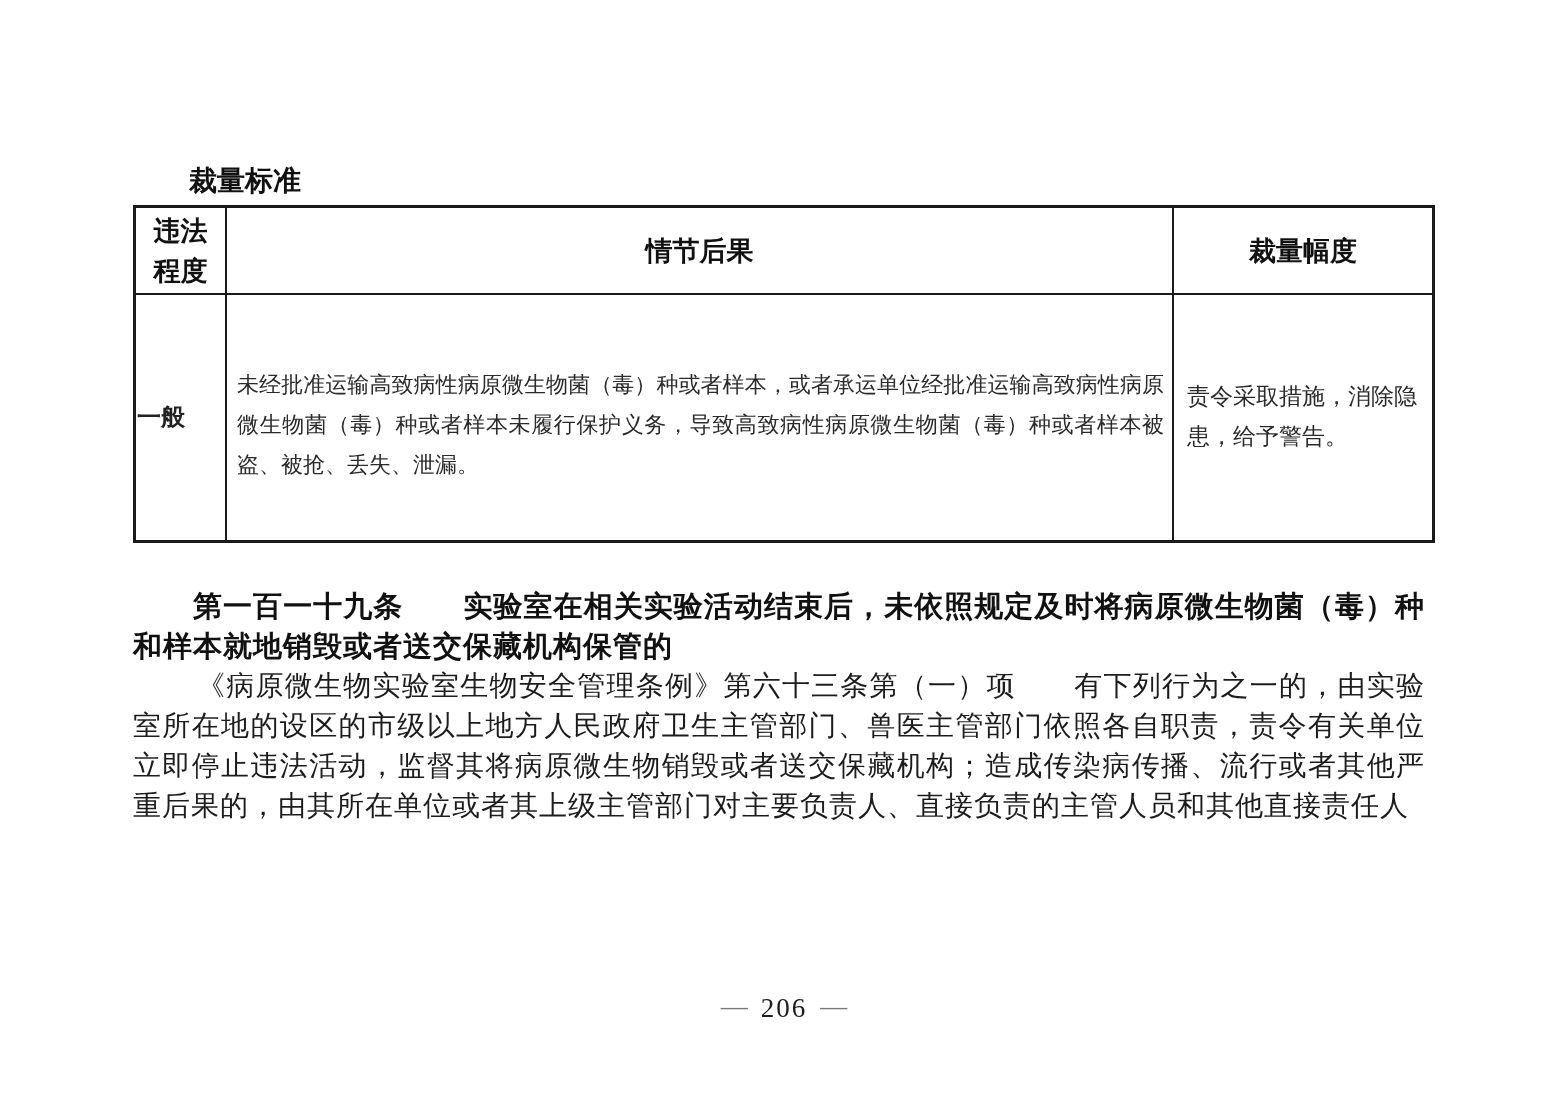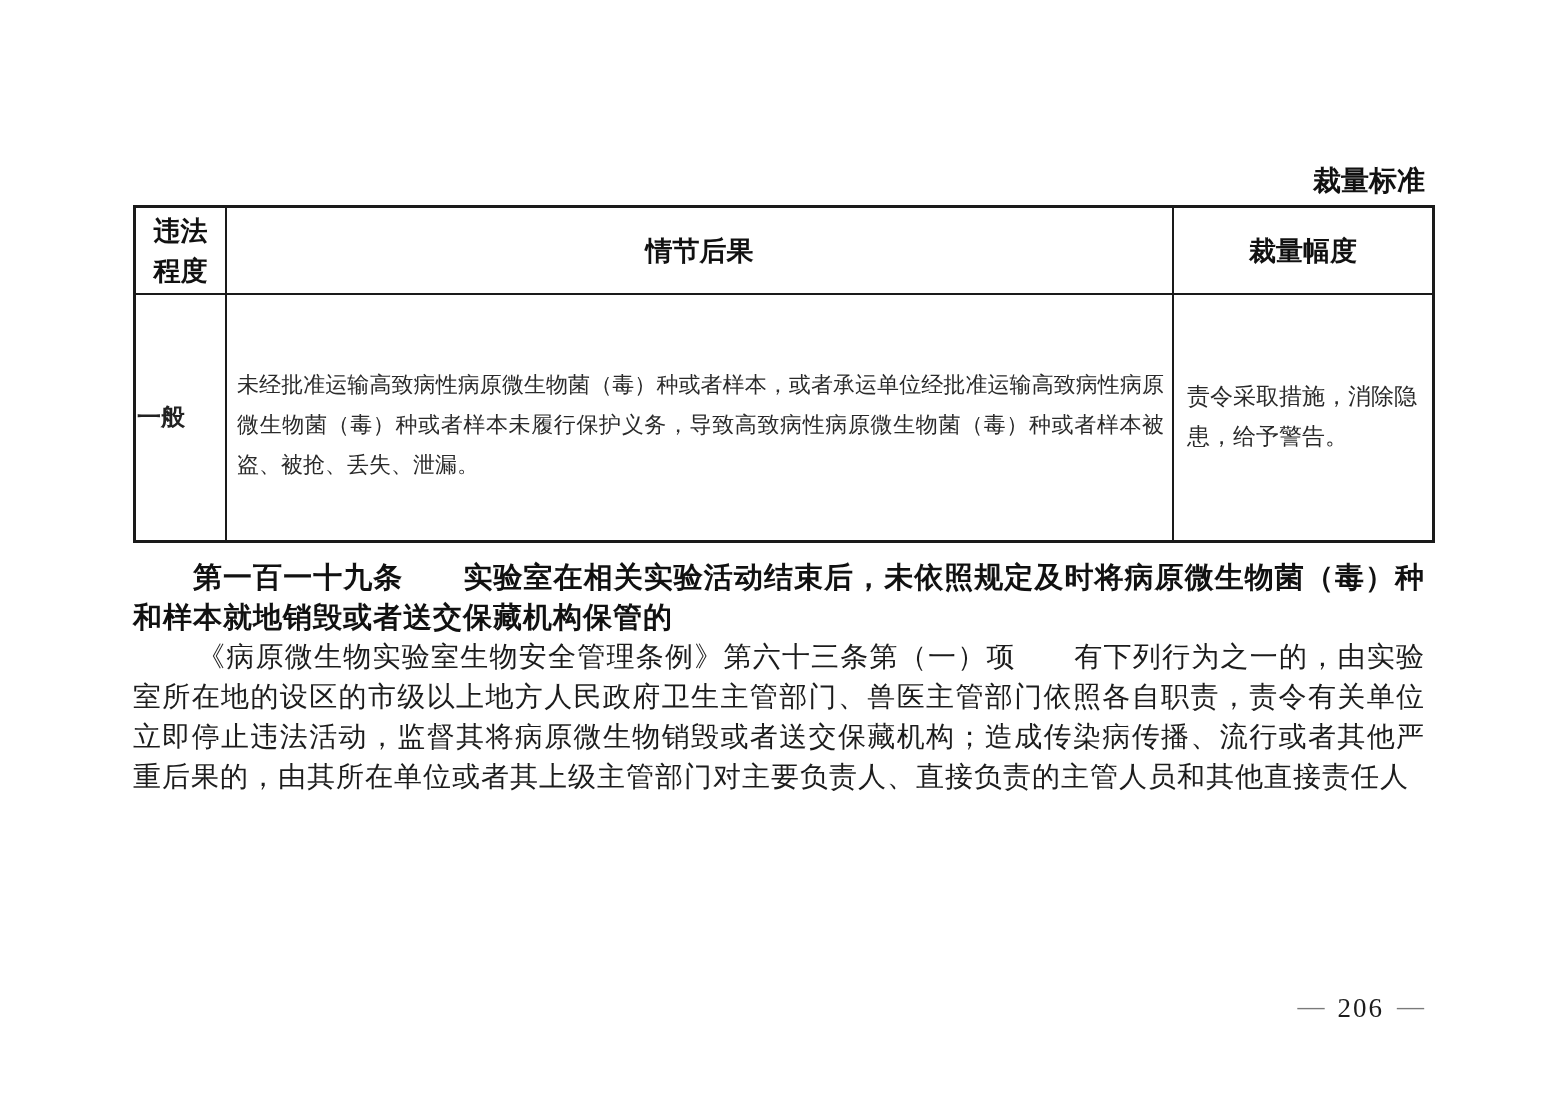--- a/index.html
+++ b/index.html
@@ -15,21 +15,21 @@
     font-family: "Liberation Serif", serif;
     color: #1c1c1c;
   }
   .page-title {
     position: absolute;
     top: 162px;
     left: 133px;
     width: 1292px;
     padding-left: 56px;
     box-sizing: border-box;
-    text-align: right;
+    text-align: left;
     font-family: "Liberation Sans", sans-serif;
     font-weight: 700;
     font-size: 28px;
     line-height: 38px;
     color: #111111;
   }
   table.discretion {
     position: absolute;
     top: 205px;
     left: 133px;
@@ -74,21 +74,21 @@
   }
   td.cell-range {
     font-size: 23px;
     line-height: 40px;
     text-align: left;
     padding: 0 4px 0 13px;
     color: #2a2a2a;
   }
   .paragraphs {
     position: absolute;
-    top: 557px;
+    top: 586px;
     left: 133px;
     width: 1292px;
   }
   .paragraphs p {
     margin: 0;
     text-align: justify;
     color: #1c1c1c;
   }
   p.article-heading {
     font-weight: 700;
@@ -107,23 +107,23 @@
   p.legal-text {
     font-size: 28px;
     line-height: 40px;
     letter-spacing: 1px;
     text-indent: 64px;
     font-family: Liberation Serif, serif;
   }
   .page-number {
     position: absolute;
     top: 988px;
-    left: 145px;
+    left: 138px;
     width: 1292px;
-    text-align: right;
+    text-align: center;
     font-size: 27px;
     line-height: 40px;
     color: #1c1c1c;
   }
   .page-number .dash {
     color: #7a7a7a;
     margin: 0 13px;
     position: relative;
     top: -2px;
   }

